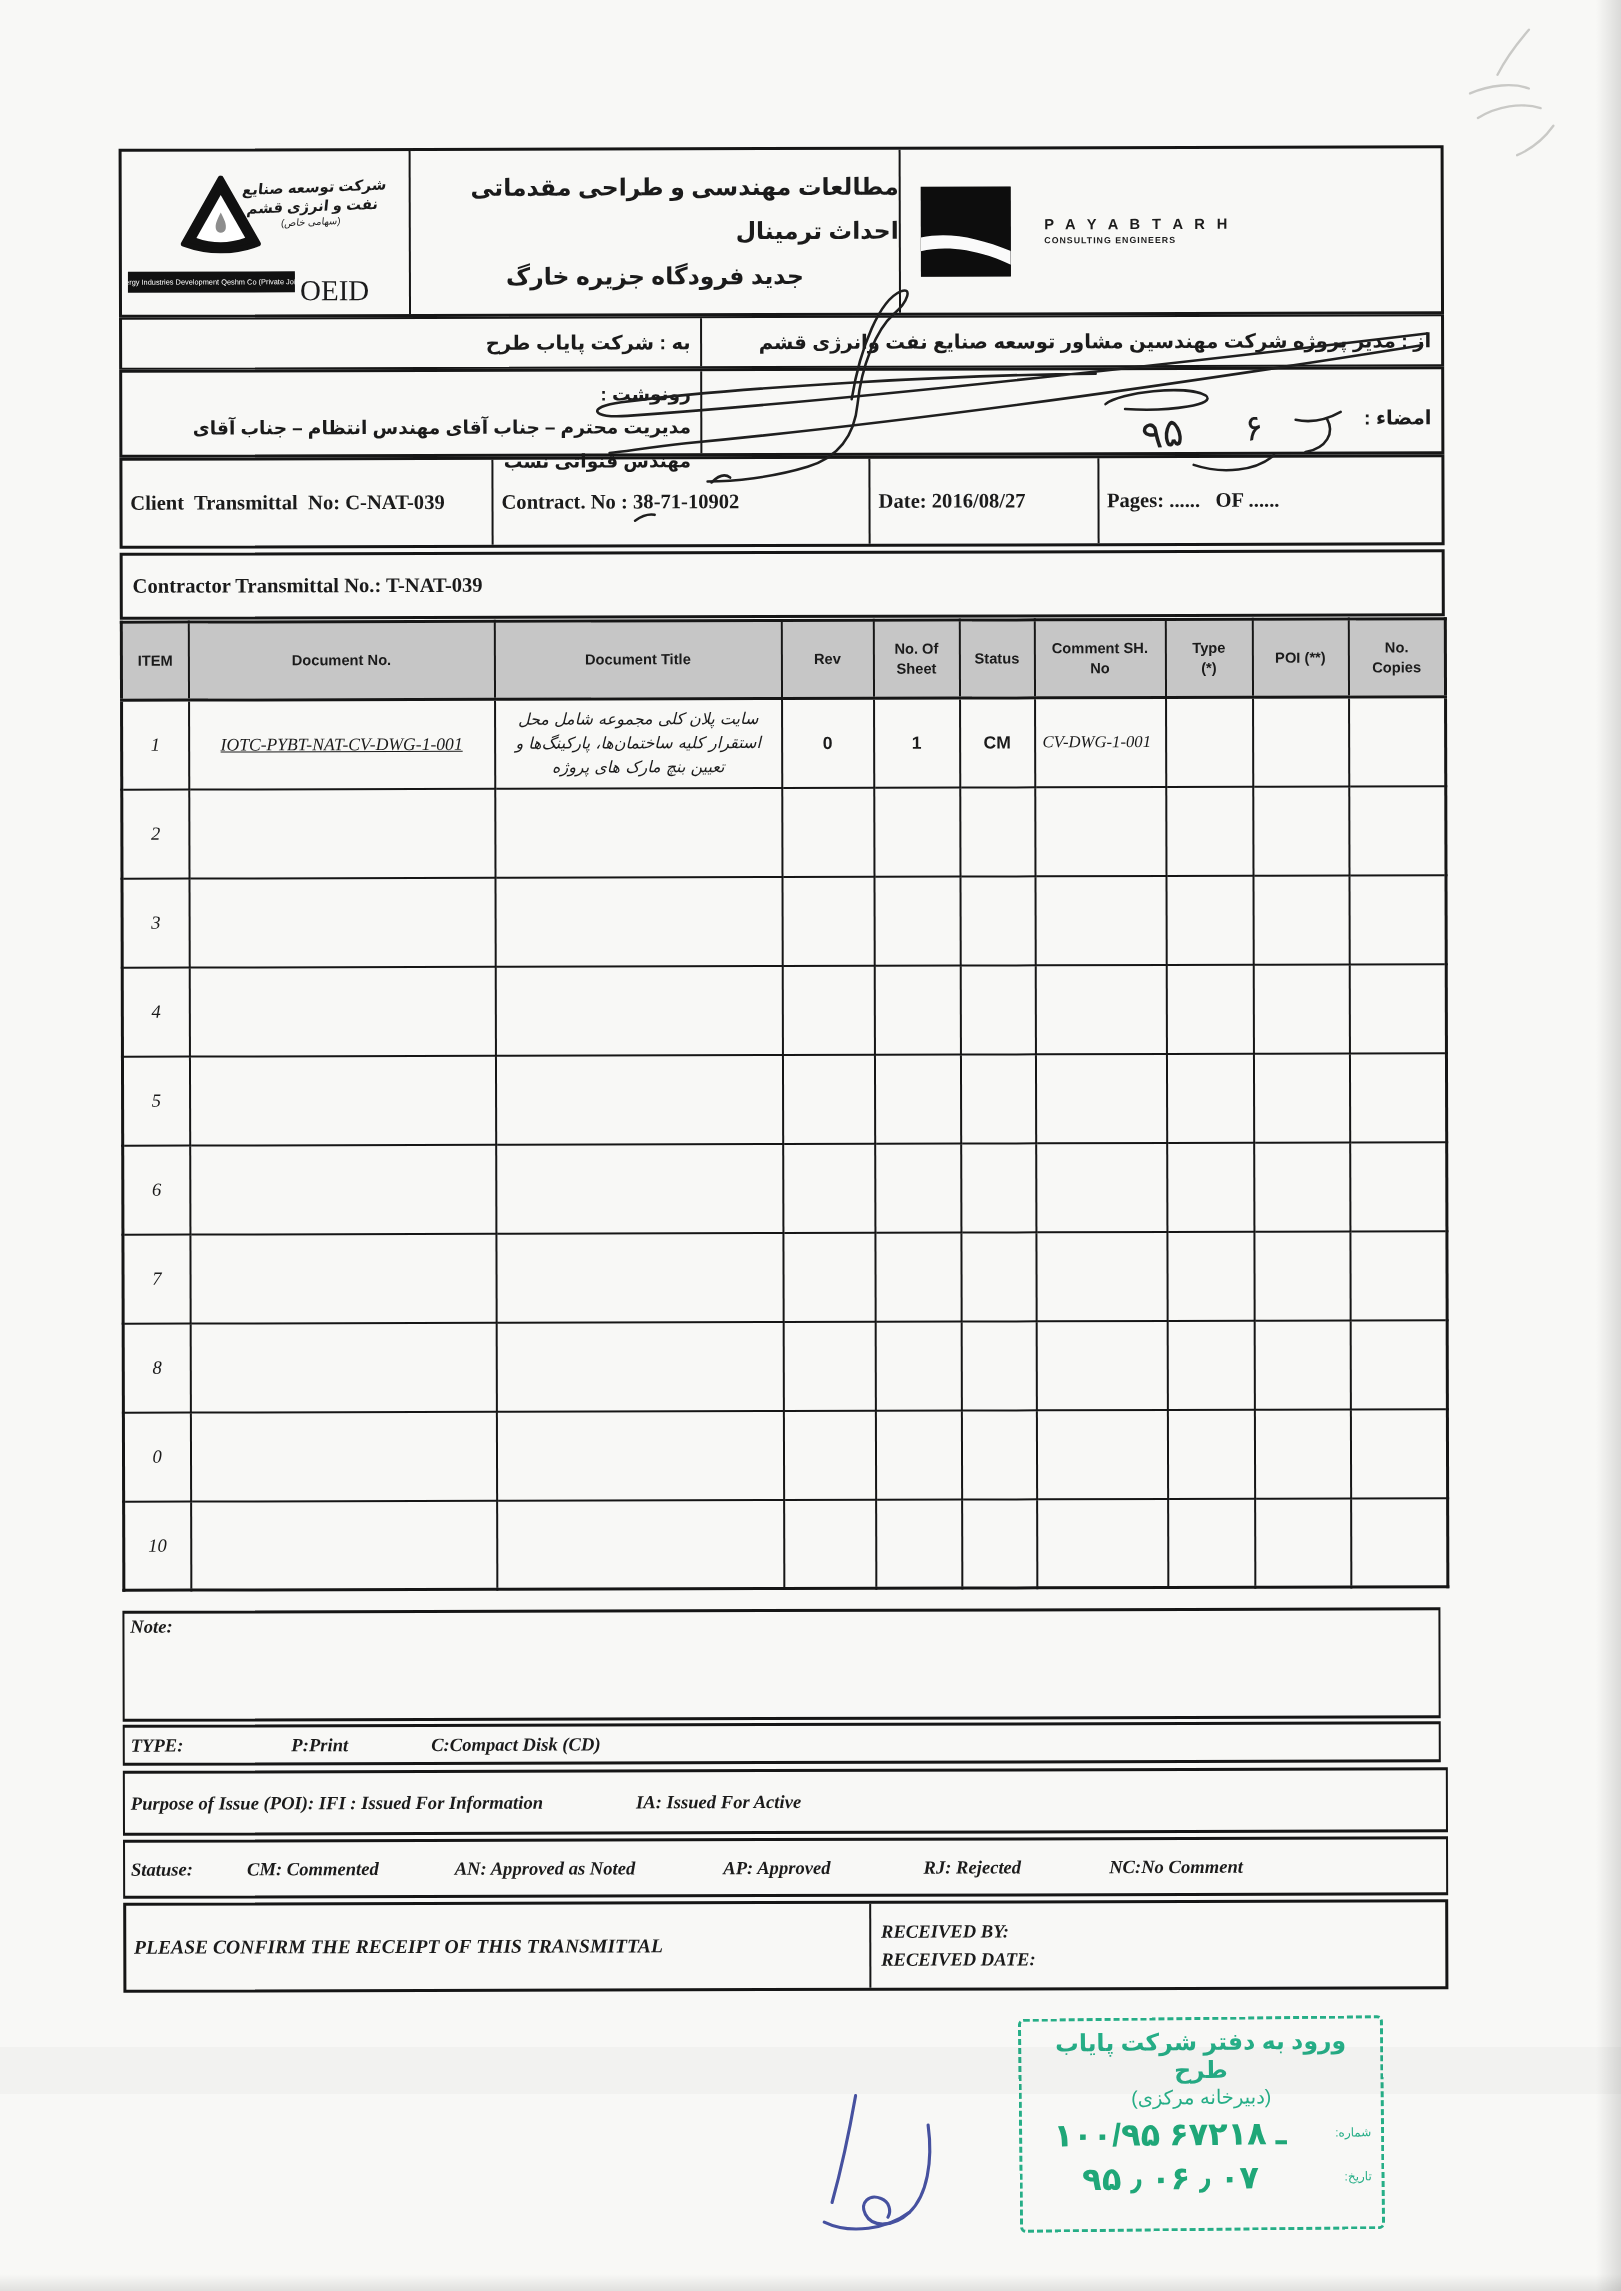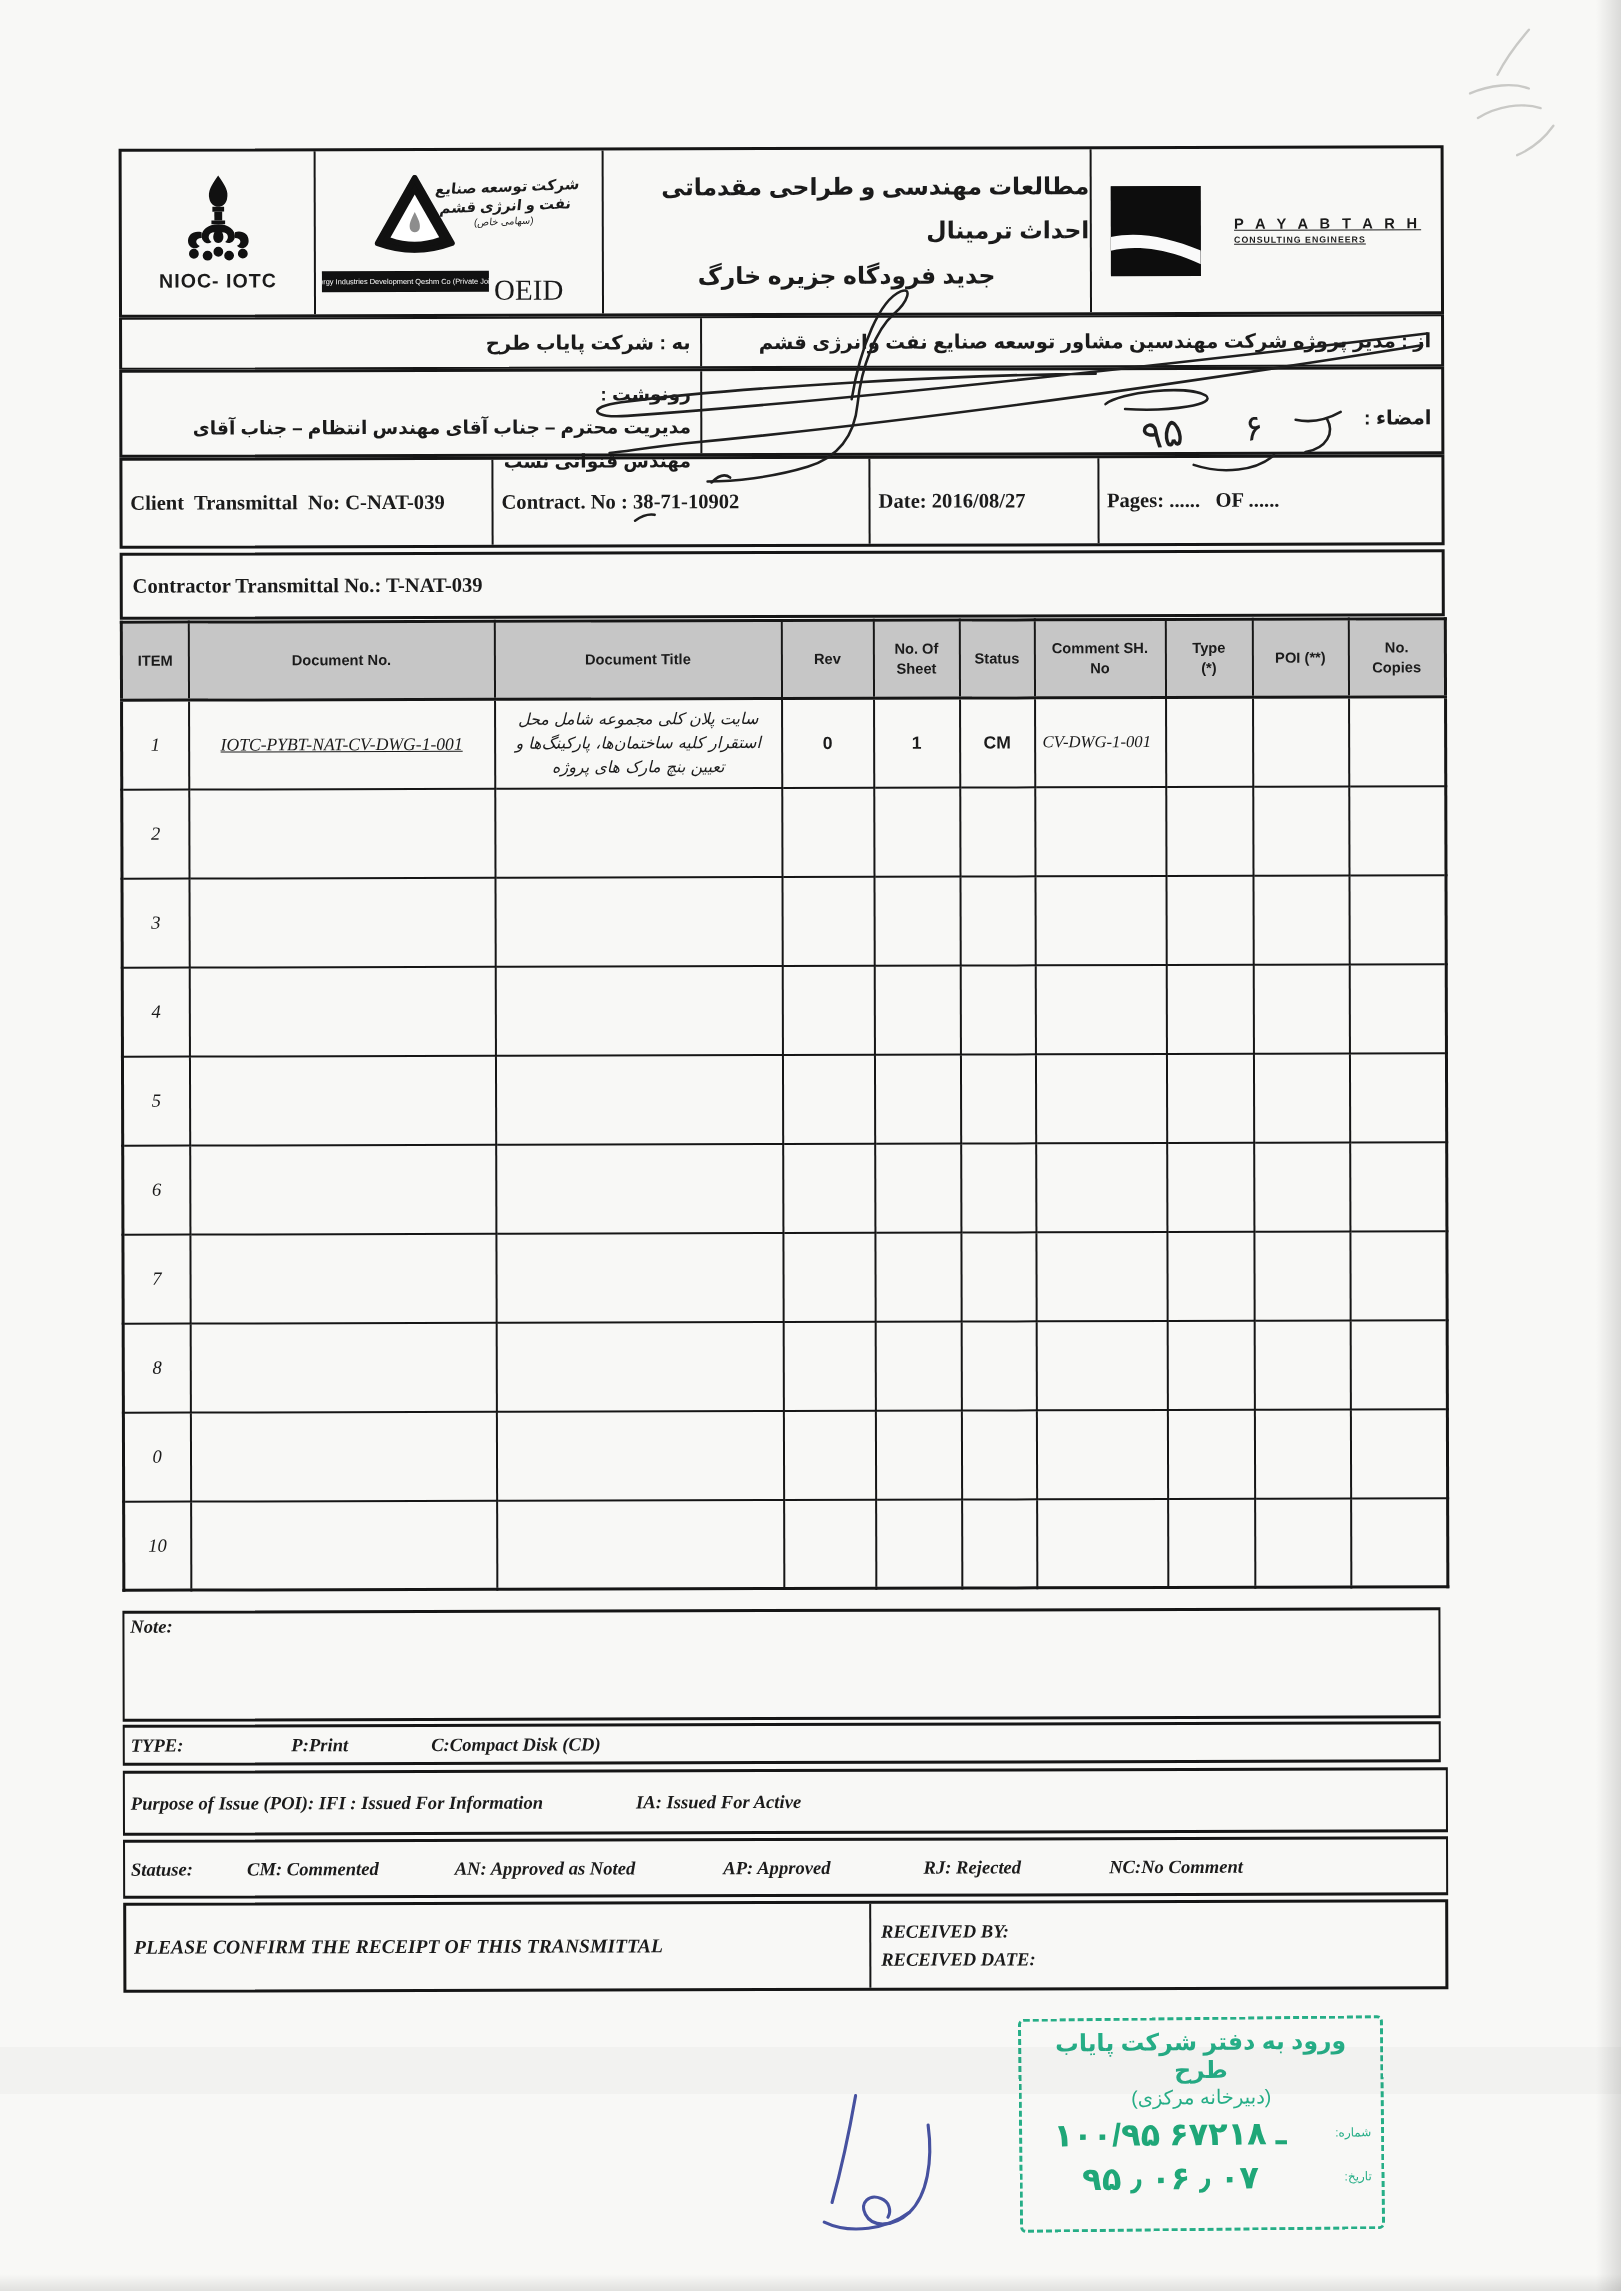--- a/index.html
+++ b/index.html
@@ -23,21 +23,21 @@
   .c-oeid{width:289px;}
   .oeid-callig{position:absolute;right:7.8px;top:27.4px;width:176px;text-align:center;direction:rtl;
      font-size:14.7px;font-weight:bold;transform:skewX(-8deg) rotate(-2deg);line-height:1.3;}
   .oeid-callig small{font-size:9.8px;font-weight:normal;display:block;}
   .oeid-tri{position:absolute;left:57px;top:23.5px;}
   .oeid-bar{position:absolute;left:5.9px;bottom:21.6px;width:167px;height:21.6px;background:#111;color:#fff;
      font-size:7.4px;display:flex;align-items:center;justify-content:center;white-space:nowrap;overflow:hidden;}
   .oeid-word{position:absolute;left:178px;bottom:7px;font-family:"Liberation Serif",serif;font-size:29px;}
   .c-title{width:490px;display:flex;flex-direction:column;align-items:center;justify-content:center;
      direction:rtl;font-weight:bold;font-size:23.5px;line-height:1.9;}
-  .c-payab{width:351px;display:flex;align-items:center;justify-content:center;gap:33px;text-decoration:underline;}
+  .c-payab{width:351px;display:flex;align-items:center;justify-content:center;gap:33px;}
   .payab-sq{width:90px;height:90px;background:#0d0d0d;position:relative;overflow:hidden;}
   .payab-text{text-align:left;}
   .payab-name{font-weight:bold;font-size:14.7px;letter-spacing:3.9px;}
   .payab-sub{font-weight:bold;font-size:8.8px;letter-spacing:1px;margin-top:2.9px;}
 
   
   .row-fromto{top:169px;left:0;width:1325px;height:52px;display:flex;direction:rtl;border-width:2.9px 3.9px;}
   .cell-from{width:755px;border-left:2.9px solid #161616;box-sizing:border-box;display:flex;align-items:center;
      padding:0 9.8px;font-weight:bold;font-size:19.6px;direction:rtl;}
   .cell-to{width:570px;display:flex;align-items:center;padding:0 9.8px;font-weight:bold;font-size:19.6px;direction:rtl;}
@@ -95,39 +95,20 @@
   svg.overlay{position:absolute;left:0;top:0;pointer-events:none;}
 </style>
 </head>
 <body>
 
 <div class="canvas">
 
   <div class="sheet">
 
     <div class="box hdr">
-      <div class="hdr-cell c-nioc">
-        <svg width="73" height="90" viewBox="0 0 74 92">
-          <g fill="#111">
-            <path d="M37 2 C30 12 26 18 28 26 C29 31 33 34 37 34 C41 34 45 31 46 26 C48 18 44 12 37 2 Z"></path>
-            <rect x="31" y="34" width="12" height="5"></rect>
-            <rect x="33" y="39" width="8" height="9"></rect>
-            <rect x="30" y="48" width="14" height="4"></rect>
-            <path d="M37 52 C26 52 20 58 20 64 C20 70 26 73 30 70 C25 66 27 60 33 60 C30 66 33 71 37 71 C41 71 44 66 41 60 C47 60 49 66 44 70 C48 73 54 70 54 64 C54 58 48 52 37 52 Z"></path>
-            <path d="M20 60 C12 58 6 62 6 69 C6 76 14 79 18 74 C13 72 13 66 20 66 Z"></path>
-            <path d="M54 60 C62 58 68 62 68 69 C68 76 60 79 56 74 C61 72 61 66 54 66 Z"></path>
-            <circle cx="12" cy="82" r="5"></circle>
-              <circle cx="26" cy="84" r="5"></circle>
-            <circle cx="48" cy="84" r="5"></circle>
-              <circle cx="62" cy="82" r="5"></circle>
-            <circle cx="37" cy="80" r="5"></circle>
-          </g>
-        </svg>
-        <div class="nioc-label">NIOC- IOTC</div>
-      </div>
       <div class="hdr-cell c-oeid">
         <div class="oeid-callig">
           <span>شرکت توسعه صنایع نفت و انرژی قشم</span>
           <small>(سهامی خاص)</small>
         </div>
         <svg class="oeid-tri" width="84" height="78" viewBox="0 0 86 80">
           <path d="M43 3 L81 70 Q43 84 5 70 Z" fill="#111" stroke="#111" stroke-width="6" stroke-linejoin="round"></path>
           <path d="M43 20 L68 64 Q43 73 18 64 Z" fill="#fff"></path>
           <path d="M43 38 C39 46 37 50 38 55 C39 60 47 60 48 55 C49 50 47 46 43 38 Z" fill="#8d8d8d"></path>
         </svg>

